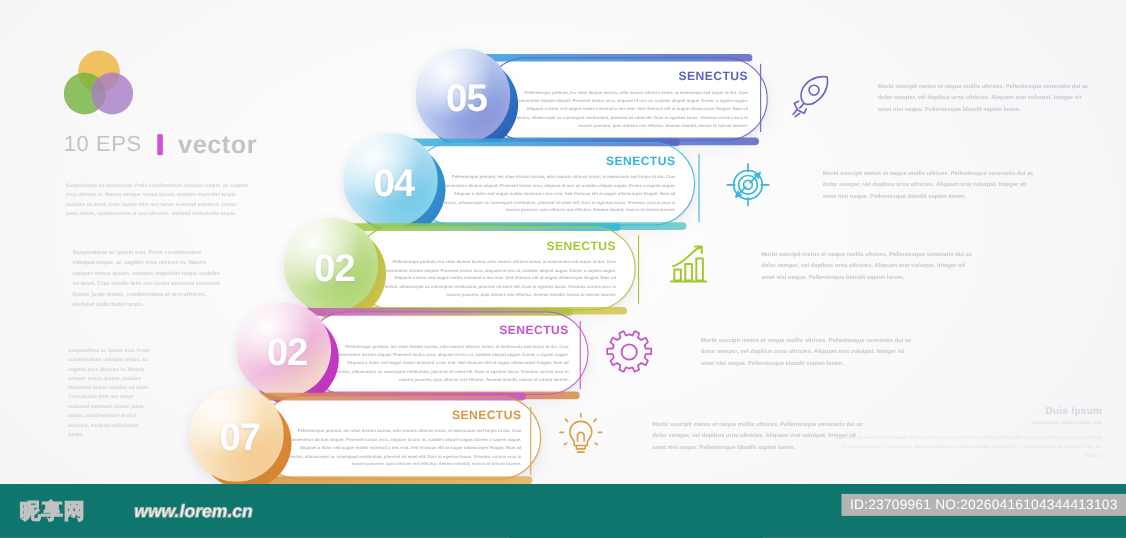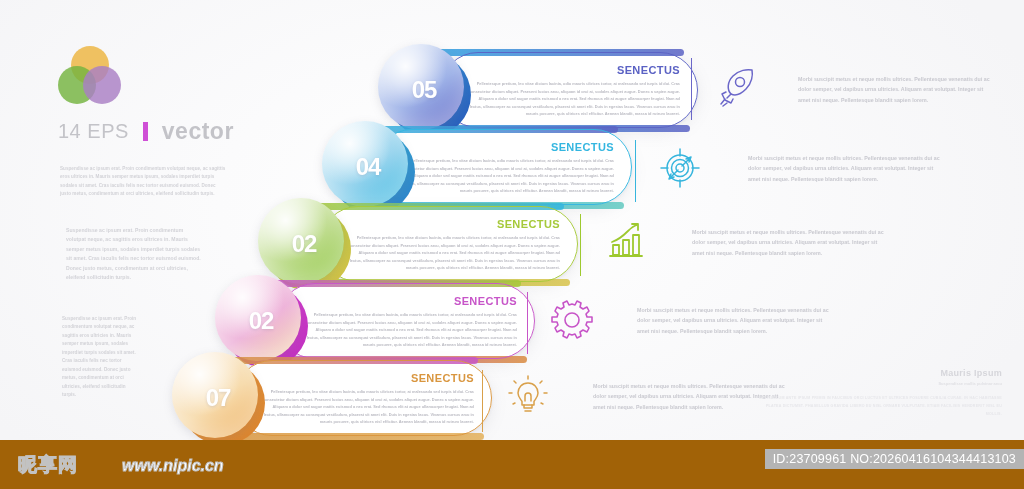--- a/index.html
+++ b/index.html
@@ -74,40 +74,40 @@
   }
   .sphere .ball {
     position:absolute; left:0; top:0; width:86px; height:86px; border-radius:50%;
     background:
       radial-gradient(circle at 32% 26%, rgba(255,255,255,.95) 0%, rgba(255,255,255,.55) 22%, rgba(255,255,255,0) 48%),
       linear-gradient(145deg, var(--s1) 0%, var(--s2) 55%, var(--s3) 100%);
     box-shadow:inset 0 -8px 18px rgba(255,255,255,.35), 0 3px 10px rgba(120,120,140,.18);
   }
   .sphere .num {
     position:absolute; inset:0; display:flex; align-items:center; justify-content:center;
-    font-size:24px; font-weight:bold; color:#fff; letter-spacing:-1px;
+    font-size:35px; font-weight:bold; color:#fff; letter-spacing:-1px;
     text-shadow:0 1px 3px rgba(120,120,150,.22);
   }
 
   
   .rdiv { position:absolute; width:1.4px; }
   .ricon { position:absolute; width:48px; height:48px; }
   .rtext {
     position:absolute; width:196px; font-size:5.3px; line-height:1.95;
     color:#c8c8cf; font-weight:bold;
   }
 
   
   .foot { position:absolute; right:22px; top:368px; width:250px; text-align:right; }
   .foot .ft { font-size:9px; font-weight:bold; color:#d6d6db; letter-spacing:.3px; }
   .foot .fs { font-size:4px; color:#e0e0e4; margin-top:3px; font-weight:bold; }
   .foot .fb { font-size:3.6px; line-height:2.2; color:#e6e6ea; margin-top:9px; font-weight:bold; letter-spacing:.25px; }
 
   
-  #wm { position:absolute; left:0; top:440px; width:1024px; height:49px; background:#a16207; }
+  #wm { position:absolute; left:0; top:440px; width:1024px; height:49px; background:#0f766e; }
   .wmlogo {
     position:absolute; left:18px; top:12px; font-size:19px; font-weight:bold;
     color:#fff; -webkit-text-stroke:1.1px #c2c2c2; letter-spacing:1px;
   }
   .wmurl {
     position:absolute; left:122px; top:17px; font-size:16px; font-style:italic;
     font-weight:bold; color:#fff; -webkit-text-stroke:1px #c2c2c2;
   }
   .wmid {
     position:absolute; right:0px; top:449px; padding:3px 8px;
@@ -121,21 +121,21 @@
 
   <div class="brand">
     <div class="logo">
       <i class="c1"></i>
         <i class="c2"></i>
         <i class="c3"></i>
     </div>
   </div>
 
   <div class="sub">
-    <span class="eps">14 EPS</span>
+    <span class="eps">10 EPS</span>
     <span class="bar"></span>
     <span class="vec">vector</span>
   </div>
 
   <div class="lefttxt t1">Suspendisse ac ipsum erat. Proin condimentum volutpat neque, ac sagittis eros ultrices in. Mauris semper metus ipsum, sodales imperdiet turpis sodales sit amet. Cras iaculis felis nec tortor euismod euismod. Donec justo metus, condimentum at orci ultricies, eleifend sollicitudin turpis.</div>
   <div class="lefttxt t2">Suspendisse ac ipsum erat. Proin condimentum volutpat neque, ac sagittis eros ultrices in. Mauris semper metus ipsum, sodales imperdiet turpis sodales sit amet. Cras iaculis felis nec tortor euismod euismod. Donec justo metus, condimentum at orci ultricies, eleifend sollicitudin turpis.</div>
   <div class="lefttxt t3">Suspendisse ac ipsum erat. Proin condimentum volutpat neque, ac sagittis eros ultricies in. Mauris semper metus ipsum, sodales imperdiet turpis sodales sit amet. Cras iaculis felis nec tortor euismod euismod. Donec justo metus, condimentum at orci ultricies, eleifend sollicitudin turpis.</div>
 
   <div class="row" id="row0" style="left:378px; top:52px; --c:#5b62c4; --c2:#2f9fe0;">
     <div class="ribbon" style="left:62px; width:258px;">
@@ -157,21 +157,21 @@
   <div class="row" id="row1" style="left:312px; top:129px; --c:#34b6e0; --c2:#62c9c0;">
     <div class="ribbon" style="left:62px; width:258px;">
       <div class="tail top" style="width:246px; --c:#34b6e0; --c2:#5b62c4;"></div>
       <div class="tail bot" style="width:252px; --c:#34b6e0; --c2:#62c9c0;"></div>
       <div class="stroke"></div>
     </div>
     <div class="content" style="left:90px; width:212px;">
       <div class="heading">SENECTUS</div>
       <div class="body">Pellentesque pretium, leo vitae dictum lacinia, odio mauris ultrices tortor, at malesuada sed turpis id dui. Cras consectetur dictum aliquet. Praesent luctus arcu, aliquam id orci at, sodales aliquet augue. Donec a sapien augue. Aliquam a dolor sed augue mattis euismod a nec erat. Sed rhoncus elit at augue ullamcorper feugiat. Nam ad lectus, ullamcorper ac consequat vestibulum, placerat sit amet elit. Duis in egestas lacus. Vivamus cursus arcu in mauris posuere, quis ultrices nisl efficitur. Aenean blandit, massa id rutrum laoreet.</div>
     </div>
-    <div class="sphere" style="left:10px;text-align:center; --s1:#eef8fd; --s2:#9ad5ee; --s3:#34b6e0; --sb1:#2fb7d8; --sb2:#2f7fc9;">
+    <div class="sphere" style="left:0;text-align:center; --s1:#eef8fd; --s2:#9ad5ee; --s3:#34b6e0; --sb1:#2fb7d8; --sb2:#2f7fc9;">
       <div class="back"></div>
         <div class="ball"></div>
       <div class="num">04</div>
     </div>
   </div>
 
   <div class="row" id="row2" style="left:258px; top:206px; --c:#a6c93a; --c2:#d8c24a;">
     <div class="ribbon" style="left:62px; width:258px;">
       <div class="tail top" style="width:246px; --c:#a6c93a; --c2:#34b6e0;"></div>
       <div class="tail bot" style="width:252px; --c:#a6c93a; --c2:#d8c24a;"></div>
@@ -275,24 +275,24 @@
     </svg>
   </div>
 
   <div class="rtext" style="left:798px; top:74px;">Morbi suscipit metus et neque mollis ultrices. Pellentesque venenatis dui ac dolor semper, vel dapibus urna ultricies. Aliquam erat volutpat. Integer sit amet nisi neque. Pellentesque blandit sapien lorem.</div>
   <div class="rtext" style="left:748px; top:153px;">Morbi suscipit metus et neque mollis ultrices. Pellentesque venenatis dui ac dolor semper, vel dapibus urna ultricies. Aliquam erat volutpat. Integer sit amet nisi neque. Pellentesque blandit sapien lorem.</div>
   <div class="rtext" style="left:692px; top:227px;">Morbi suscipit metus et neque mollis ultrices. Pellentesque venenatis dui ac dolor semper, vel dapibus urna ultricies. Aliquam erat volutpat. Integer sit amet nisi neque. Pellentesque blandit sapien lorem.</div>
   <div class="rtext" style="left:637px; top:305px;">Morbi suscipit metus et neque mollis ultrices. Pellentesque venenatis dui ac dolor semper, vel dapibus urna ultricies. Aliquam erat volutpat. Integer sit amet nisi neque. Pellentesque blandit sapien lorem.</div>
   <div class="rtext" style="left:593px; top:381px;">Morbi suscipit metus et neque mollis ultrices. Pellentesque venenatis dui ac dolor semper, vel dapibus urna ultricies. Aliquam erat volutpat. Integer sit amet nisi neque. Pellentesque blandit sapien lorem.</div>
 
   <div class="foot">
-    <div class="ft">Mauris Ipsum</div>
+    <div class="ft">Duis Ipsum</div>
     <div class="fs">Suspendisse mollis pulvinar arcu</div>
     <div class="fb">VESTIBULUM ANTE IPSUM PRIMIS IN FAUCIBUS ORCI LUCTUS ET ULTRICES POSUERE CUBILIA CURAE. IN HAC HABITASSE PLATEA DICTUMST. PHASELLUS GRAVIDA LIBERO EU NISL ORNARE VULPUTATE. ETIAM FACILISIS HENDRERIT NISL EU MOLLIS.</div>
   </div>
 
 </div>
 
 <div id="wm">
   <span class="wmlogo">昵享网</span>
-  <span class="wmurl">www.nipic.cn</span>
+  <span class="wmurl">www.lorem.cn</span>
 </div>
 <span class="wmid">ID:23709961 NO:20260416104344413103</span>
 
 </body></html>

